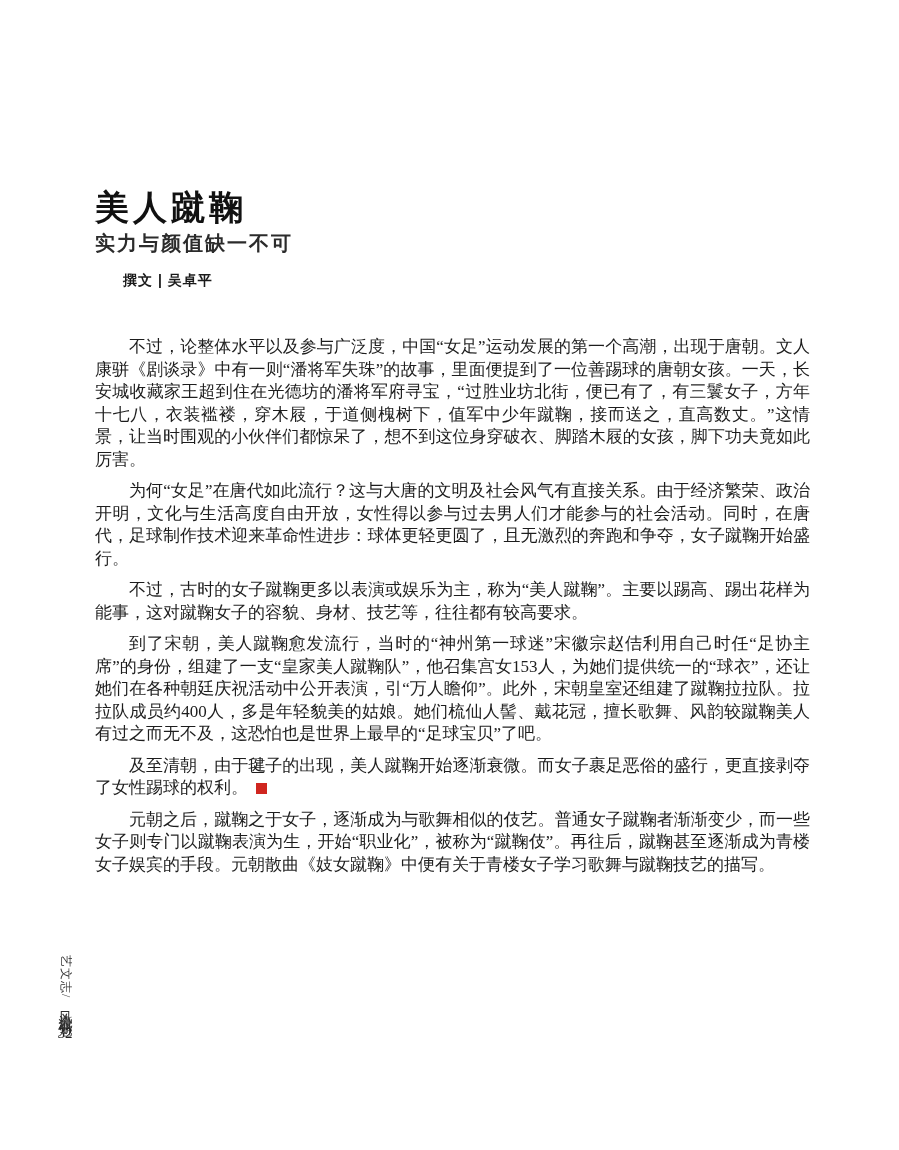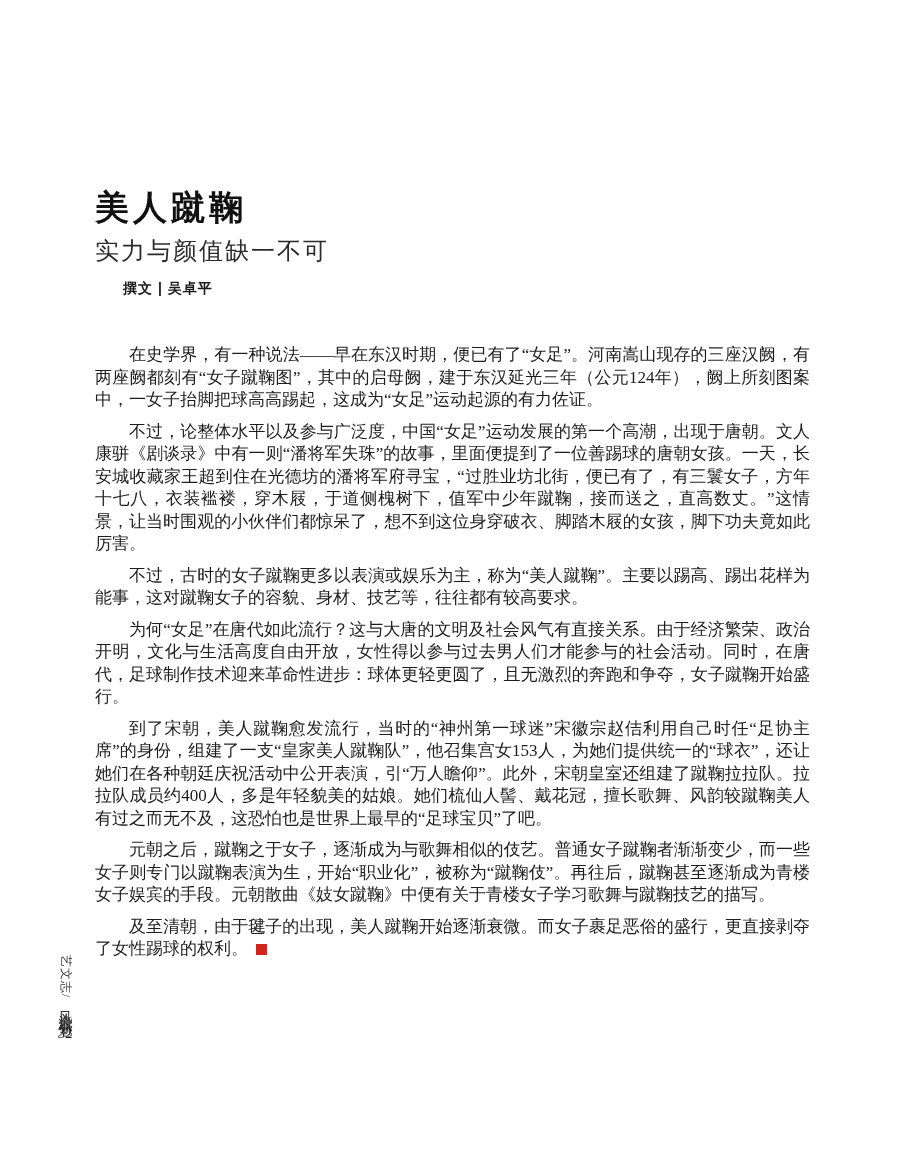--- a/index.html
+++ b/index.html
@@ -58,24 +58,24 @@
   }
   .title {
     margin: 0;
     font-size: 34px;
     line-height: 40px;
     font-weight: 700;
     letter-spacing: 4px;
     color: #111111;
   }
   .subtitle {
-    margin: 8px 0 0 0;
-    font-size: 24px;
+    margin: 0 0 0 0;
+    font-size: 20px;
     line-height: 30px;
-    font-weight: 400;
+    font-weight: 700;
     letter-spacing: 2px;
     color: #2b2b2b;
   }
   .byline {
     margin-top: 14px;
     font-size: 14px;
     font-weight: 700;
     letter-spacing: 1px;
     color: #1a1a1a;
     font-family: "Liberation Sans", "DejaVu Sans", sans-serif;
@@ -111,23 +111,22 @@
     <div class="sidebar-section">风流最夺魁</div>
     <div class="sidebar-pagenum">32</div>
   </div>
 
   <div class="main">
     <h1 class="title">美人蹴鞠</h1>
     <h2 class="subtitle">实力与颜值缺一不可</h2>
     <div class="byline">撰文 | 吴卓平</div>
 
     <div class="article">
-      <p>在史学界，有一种说法——早在东汉时期，便已有了“女足”。河南嵩山现存的三座汉阙，有两座阙都刻有“女子蹴鞠图”，其中的启母阙，建于东汉延光三年（公元124年），阙上所刻图案中，一女子抬脚把球高高踢起，这成为“女足”运动起源的有力佐证。</p>
       <p>不过，论整体水平以及参与广泛度，中国“女足”运动发展的第一个高潮，出现于唐朝。文人康骈《剧谈录》中有一则“潘将军失珠”的故事，里面便提到了一位善踢球的唐朝女孩。一天，长安城收藏家王超到住在光德坊的潘将军府寻宝，“过胜业坊北街，便已有了，有三鬟女子，方年十七八，衣装褴褛，穿木屐，于道侧槐树下，值军中少年蹴鞠，接而送之，直高数丈。”这情景，让当时围观的小伙伴们都惊呆了，想不到这位身穿破衣、脚踏木屐的女孩，脚下功夫竟如此厉害。</p>
+      <p>为何“女足”在唐代如此流行？这与大唐的文明及社会风气有直接关系。由于经济繁荣、政治开明，文化与生活高度自由开放，女性得以参与过去男人们才能参与的社会活动。同时，在唐代，足球制作技术迎来革命性进步：球体更轻更圆了，且无激烈的奔跑和争夺，女子蹴鞠开始盛行。</p>
       <p>不过，古时的女子蹴鞠更多以表演或娱乐为主，称为“美人蹴鞠”。主要以踢高、踢出花样为能事，这对蹴鞠女子的容貌、身材、技艺等，往往都有较高要求。</p>
-      <p>为何“女足”在唐代如此流行？这与大唐的文明及社会风气有直接关系。由于经济繁荣、政治开明，文化与生活高度自由开放，女性得以参与过去男人们才能参与的社会活动。同时，在唐代，足球制作技术迎来革命性进步：球体更轻更圆了，且无激烈的奔跑和争夺，女子蹴鞠开始盛行。</p>
       <p>到了宋朝，美人蹴鞠愈发流行，当时的“神州第一球迷”宋徽宗赵佶利用自己时任“足协主席”的身份，组建了一支“皇家美人蹴鞠队”，他召集宫女153人，为她们提供统一的“球衣”，还让她们在各种朝廷庆祝活动中公开表演，引“万人瞻仰”。此外，宋朝皇室还组建了蹴鞠拉拉队。拉拉队成员约400人，多是年轻貌美的姑娘。她们梳仙人髻、戴花冠，擅长歌舞、风韵较蹴鞠美人有过之而无不及，这恐怕也是世界上最早的“足球宝贝”了吧。</p>
+      <p><span>及至清朝，由于毽子的出现，美人蹴鞠开始逐渐衰微。而女子裹足恶俗的盛行，更直接剥夺了女性踢球的权利。</span><span class="end-mark" style="background: rgb(208, 38, 31);"></span></p>
       <p>元朝之后，蹴鞠之于女子，逐渐成为与歌舞相似的伎艺。普通女子蹴鞠者渐渐变少，而一些女子则专门以蹴鞠表演为生，开始“职业化”，被称为“蹴鞠伎”。再往后，蹴鞠甚至逐渐成为青楼女子娱宾的手段。元朝散曲《妓女蹴鞠》中便有关于青楼女子学习歌舞与蹴鞠技艺的描写。</p>
-      <p><span>及至清朝，由于毽子的出现，美人蹴鞠开始逐渐衰微。而女子裹足恶俗的盛行，更直接剥夺了女性踢球的权利。</span><span class="end-mark" style="background: rgb(208, 38, 31);"></span></p>
     </div>
   </div>
 
 </div>
 
 </body></html>

